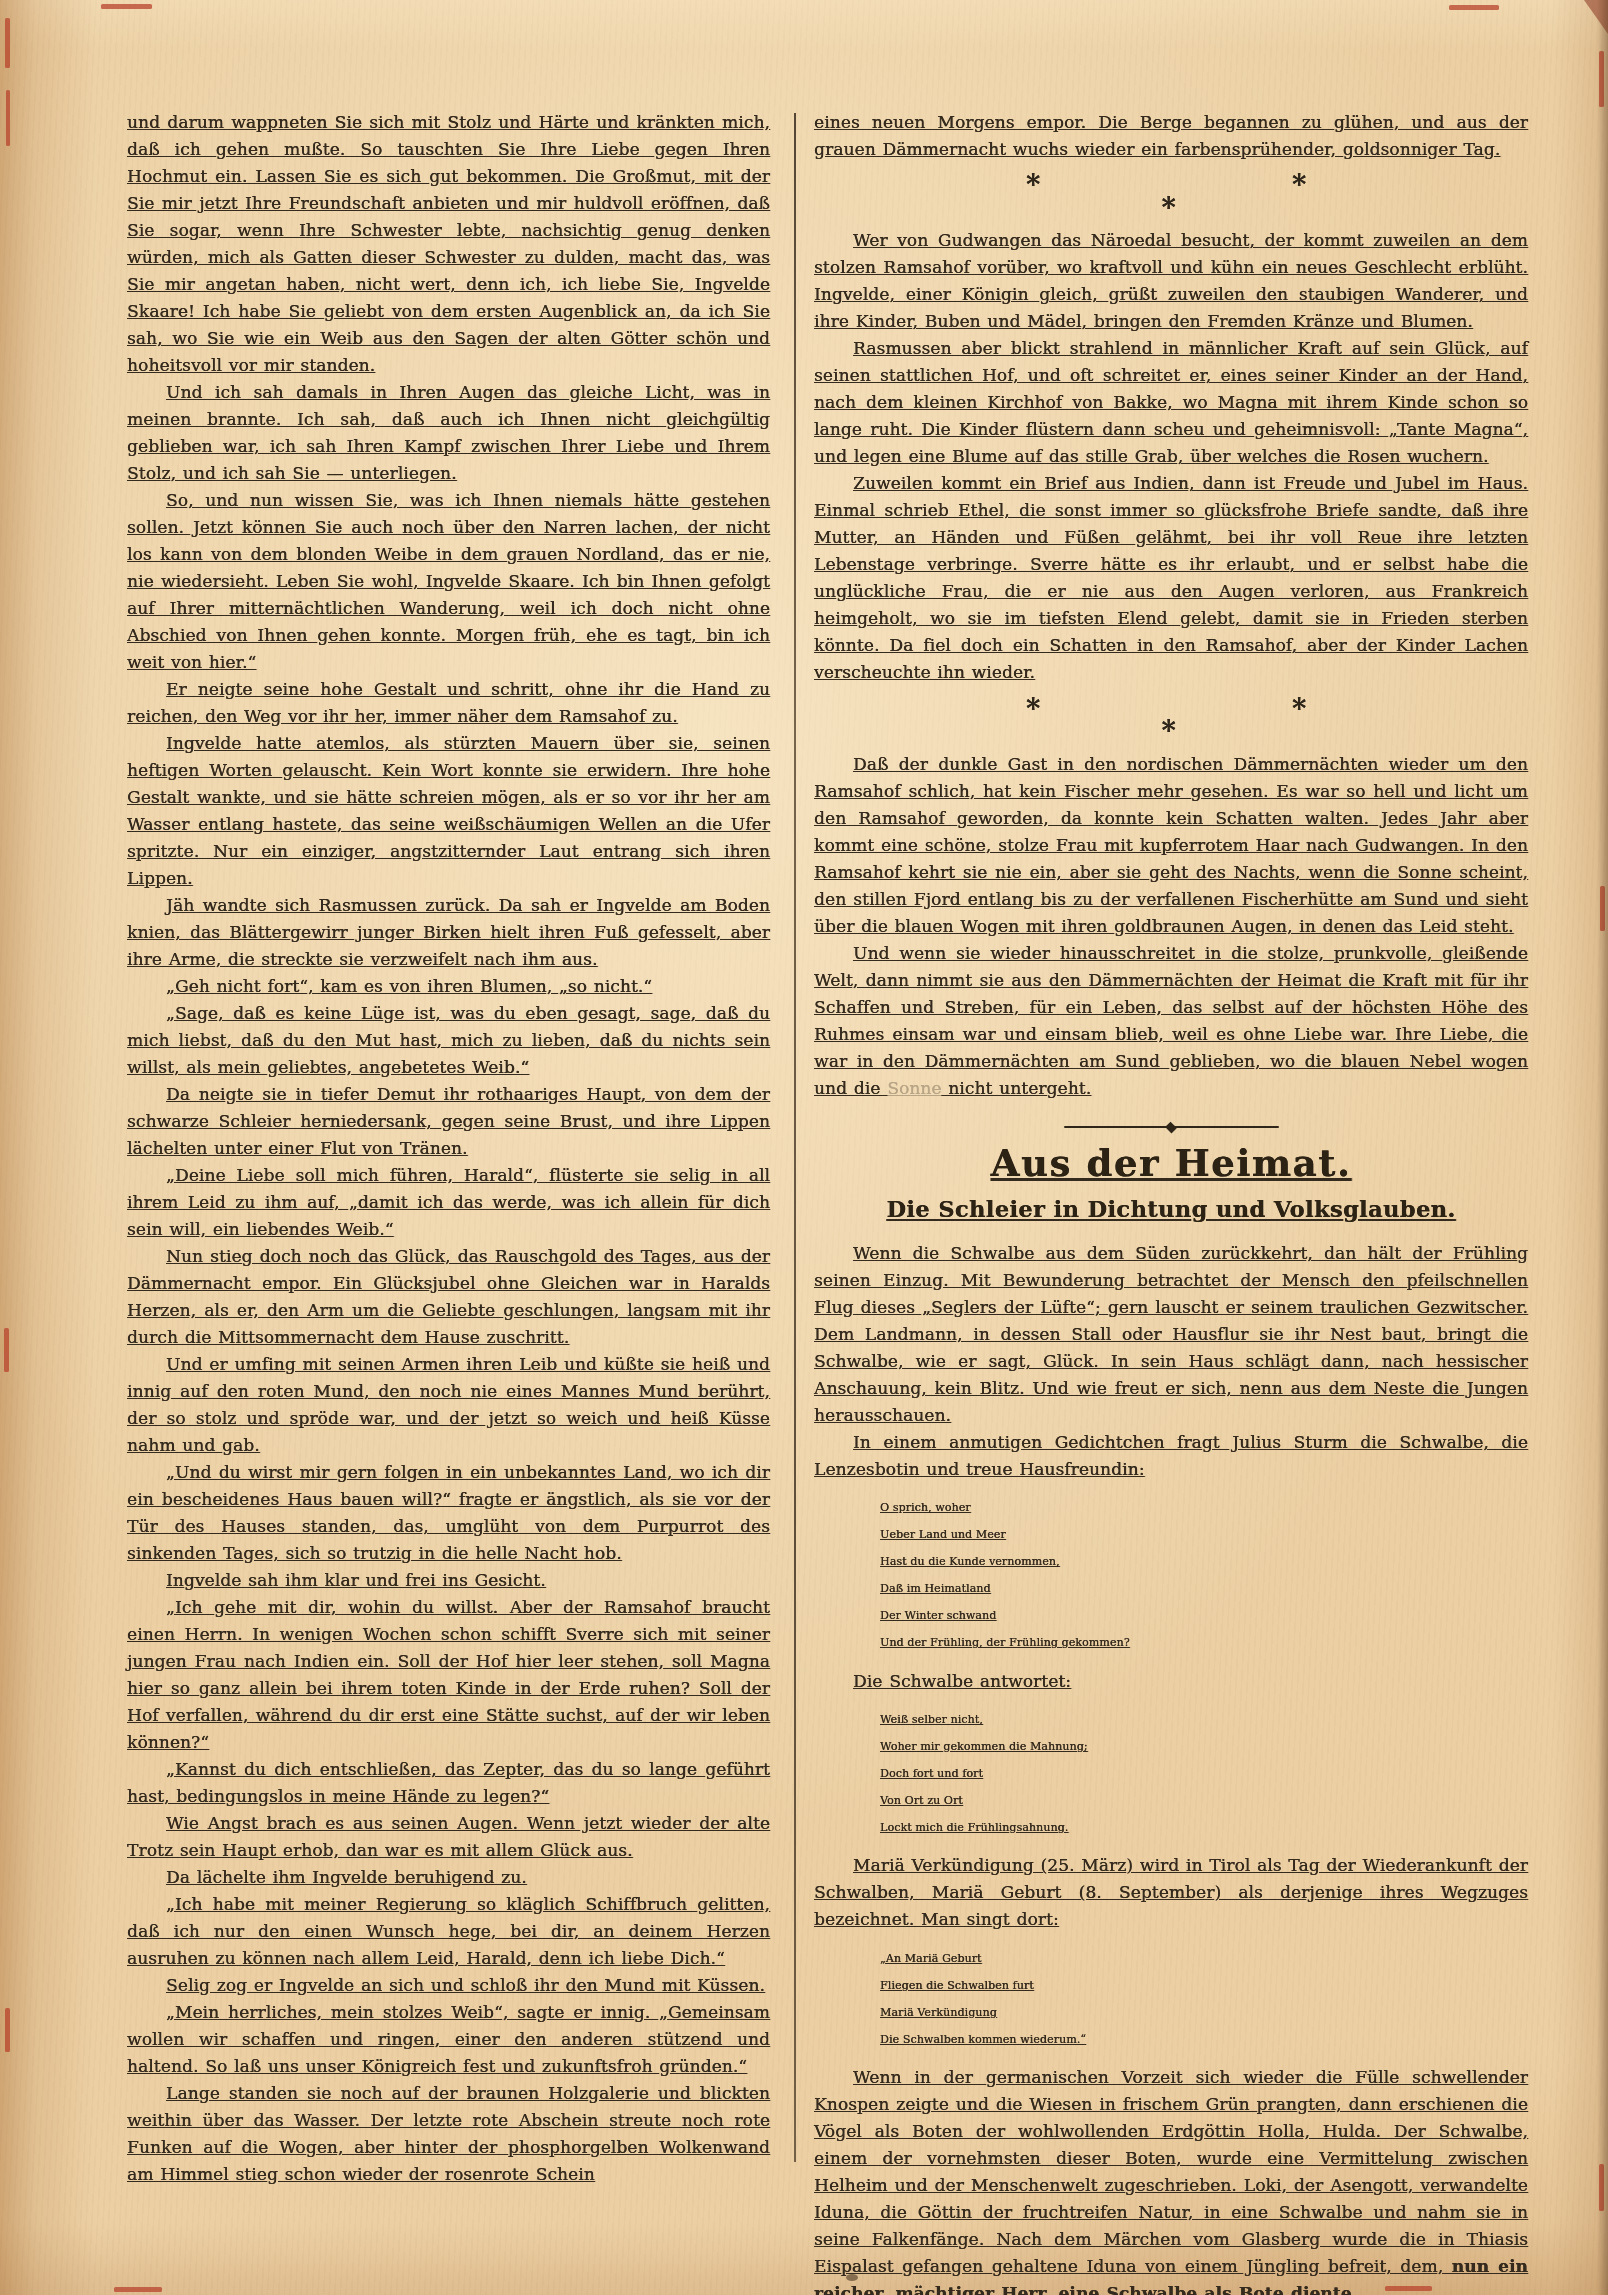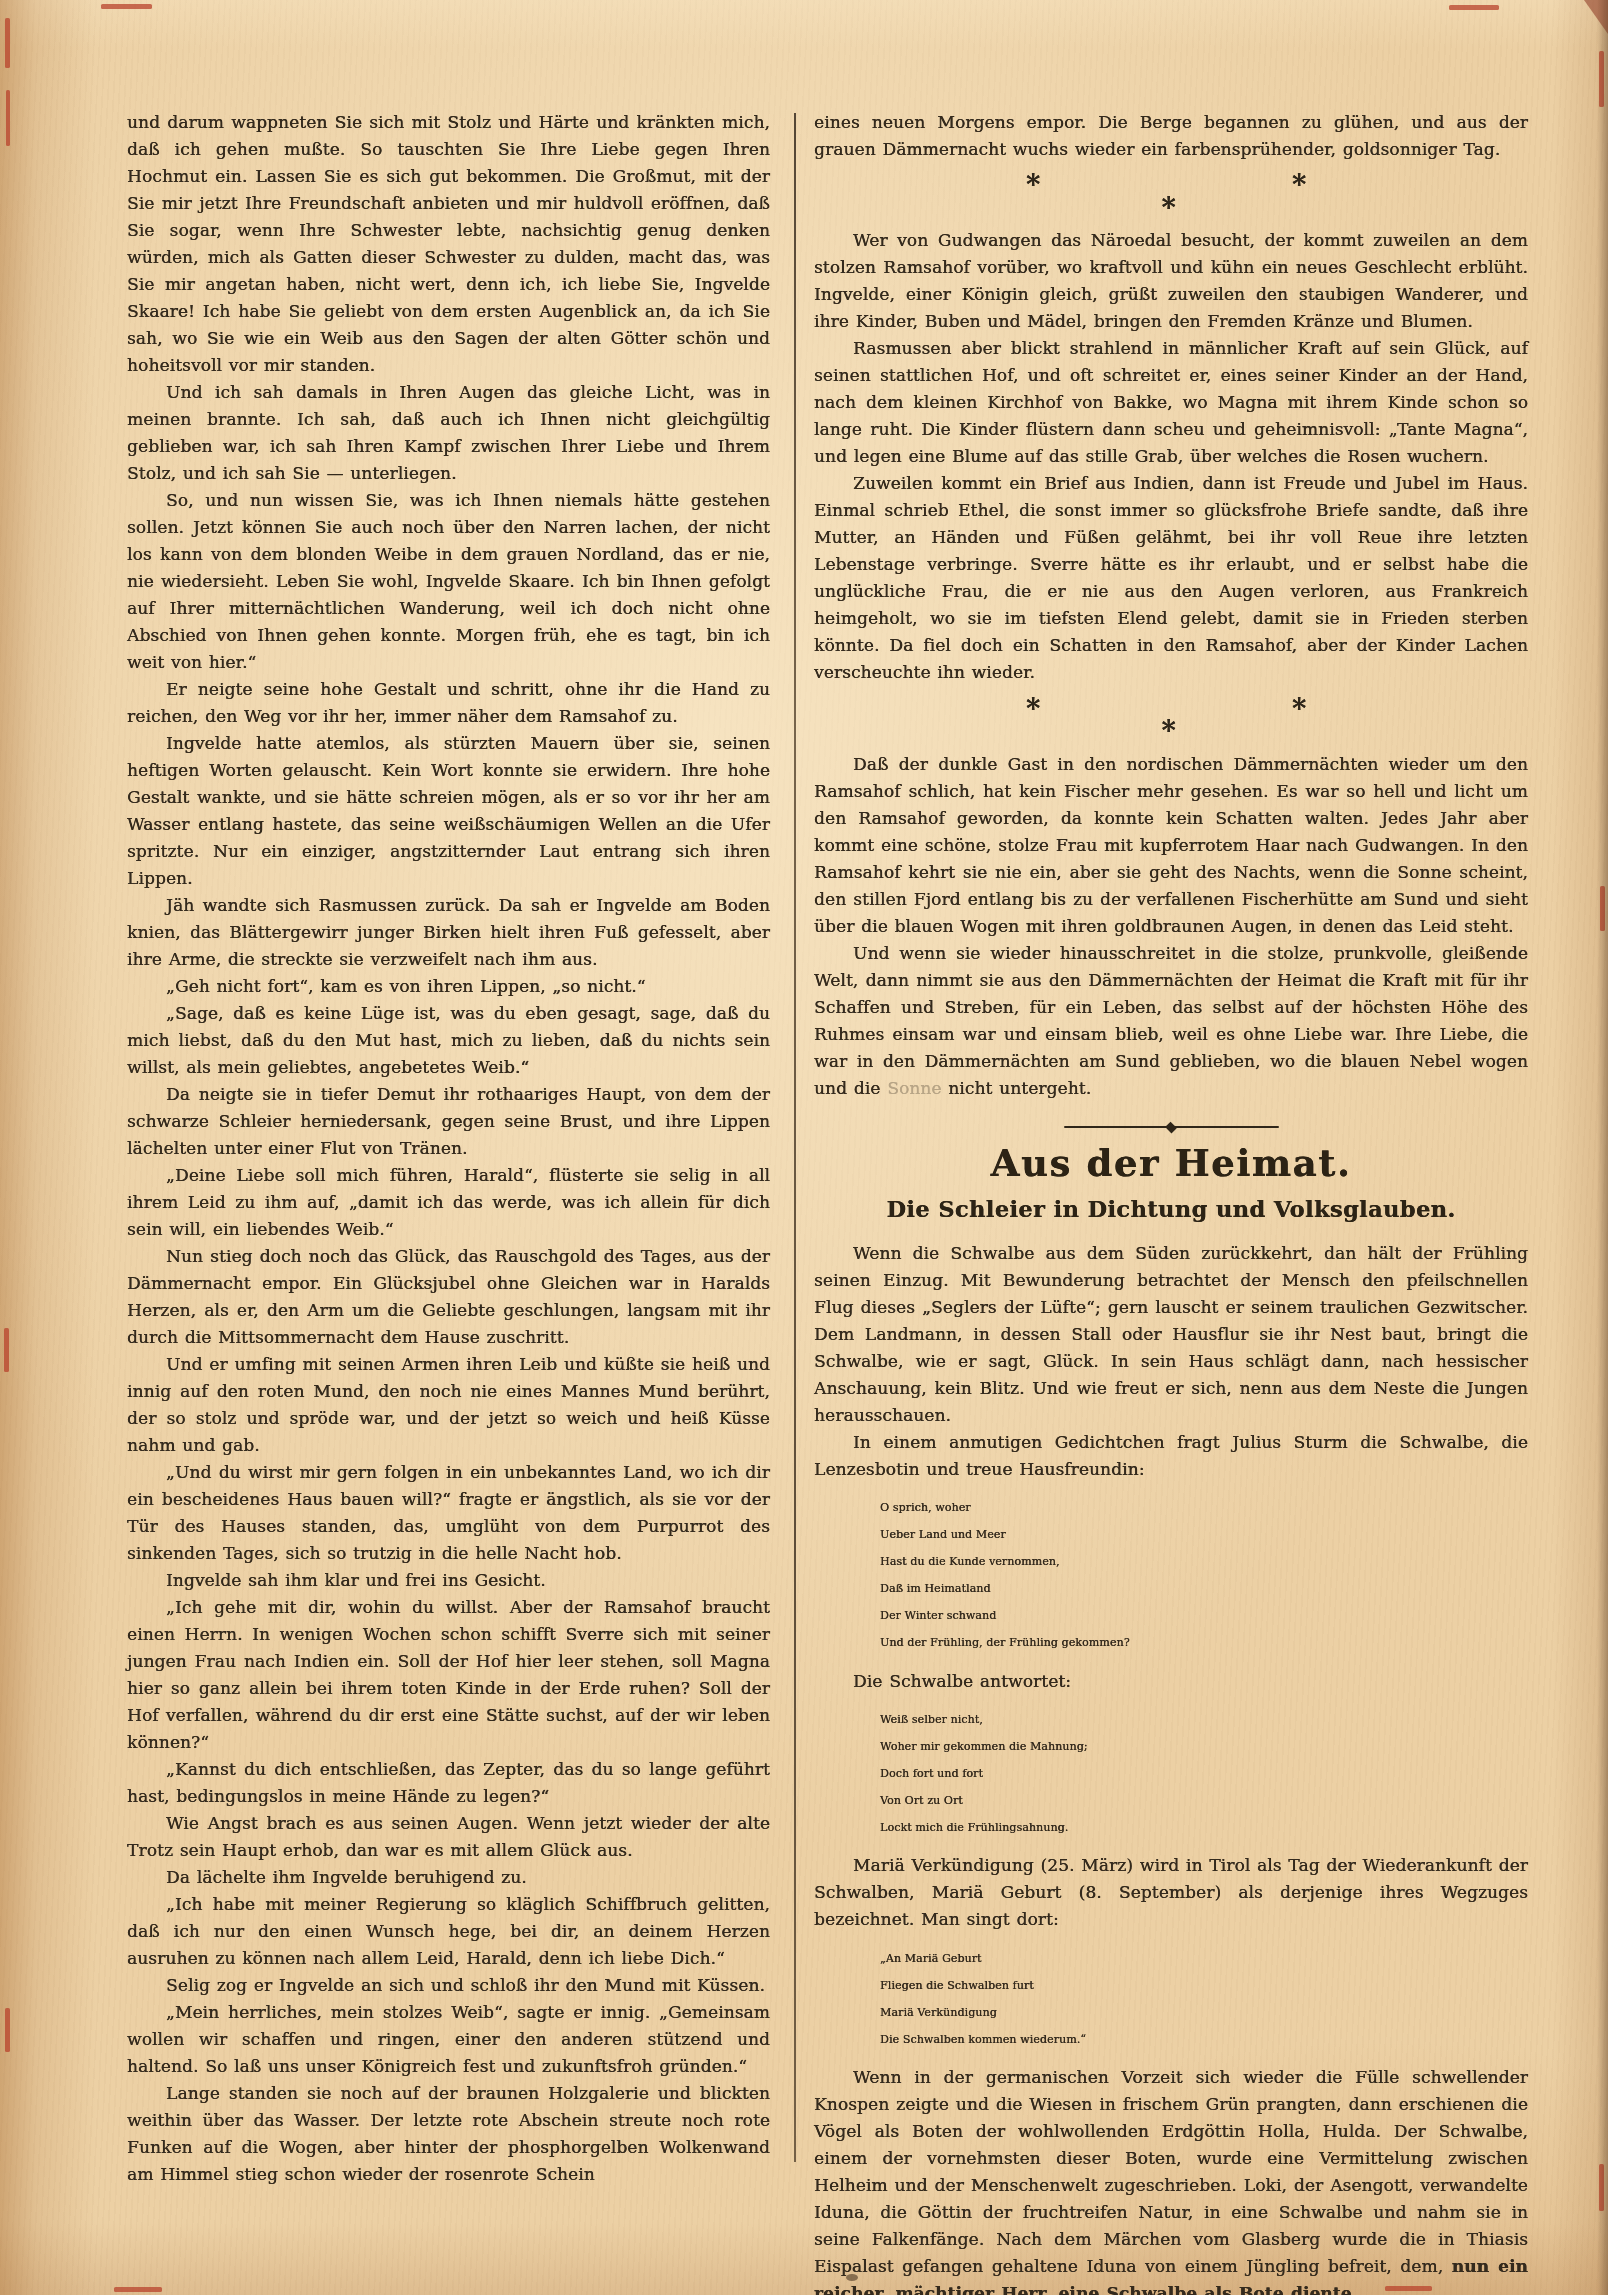--- a/index.html
+++ b/index.html
@@ -15,21 +15,21 @@
       linear-gradient(270deg, rgba(150,95,45,.20) 0px, rgba(150,95,45,0) 56px),
       linear-gradient(0deg, rgba(158,100,50,.18) 0px, rgba(158,100,50,0) 72px),
       linear-gradient(180deg, rgba(255,240,210,.25) 0px, rgba(255,240,210,0) 48px),
       radial-gradient(ellipse 804px 418px at 86% 102%, rgba(186,126,66,.28), rgba(186,126,66,0) 72%),
       repeating-linear-gradient(93deg, rgba(120,80,40,.035) 0 1.6px, rgba(0,0,0,0) 1.6px 5.6px);
   }
   .page::after{ 
     content:"";position:absolute;top:0;right:0;width:11.3px;height:100%;
     background:linear-gradient(270deg, rgba(70,44,22,.35), rgba(70,44,22,0));
   }
-  .col{position:absolute;color:#342a1d;}
+  .col{position:absolute;color:#342a1d;text-decoration:underline;}
   .col-left{left:127px;top:109px;width:643px;}
   .col-right{left:814px;top:109px;width:714px;}
   .col-rule{
     position:absolute;left:794px;top:113px;width:1.6px;height:2049px;
     background:linear-gradient(#2e2217,#57452f 30%,#3a2c1d 70%,#57452f);
     opacity:.8;
   }
   p.para{
     margin:0;font-size:17px;line-height:27px;text-align:justify;
     text-indent:39px;letter-spacing:0.1px;word-spacing:1.2px;
@@ -101,21 +101,21 @@
   <div class="col-rule"></div>
 
   <div class="col col-left">
 
   <p class="para">und darum wappneten Sie sich mit Stolz und Härte und kränkten mich, daß ich gehen mußte. So tauschten Sie Ihre Liebe gegen Ihren Hochmut ein. Lassen Sie es sich gut bekommen. Die Großmut, mit der Sie mir jetzt Ihre Freundschaft anbieten und mir huldvoll eröffnen, daß Sie sogar, wenn Ihre Schwester lebte, nachsichtig genug denken würden, mich als Gatten dieser Schwester zu dulden, macht das, was Sie mir angetan haben, nicht wert, denn ich, ich liebe Sie, Ingvelde Skaare! Ich habe Sie geliebt von dem ersten Augenblick an, da ich Sie sah, wo Sie wie ein Weib aus den Sagen der alten Götter schön und hoheitsvoll vor mir standen.</p>
       <p class="para">Und ich sah damals in Ihren Augen das gleiche Licht, was in meinen brannte. Ich sah, daß auch ich Ihnen nicht gleichgültig geblieben war, ich sah Ihren Kampf zwischen Ihrer Liebe und Ihrem Stolz, und ich sah Sie — unterliegen.</p>
       <p class="para">So, und nun wissen Sie, was ich Ihnen niemals hätte gestehen sollen. Jetzt können Sie auch noch über den Narren lachen, der nicht los kann von dem blonden Weibe in dem grauen Nordland, das er nie, nie wiedersieht. Leben Sie wohl, Ingvelde Skaare. Ich bin Ihnen gefolgt auf Ihrer mitternächtlichen Wanderung, weil ich doch nicht ohne Abschied von Ihnen gehen konnte. Morgen früh, ehe es tagt, bin ich weit von hier.“</p>
       <p class="para">Er neigte seine hohe Gestalt und schritt, ohne ihr die Hand zu reichen, den Weg vor ihr her, immer näher dem Ramsahof zu.</p>
       <p class="para">Ingvelde hatte atemlos, als stürzten Mauern über sie, seinen heftigen Worten gelauscht. Kein Wort konnte sie erwidern. Ihre hohe Gestalt wankte, und sie hätte schreien mögen, als er so vor ihr her am Wasser entlang hastete, das seine weißschäumigen Wellen an die Ufer spritzte. Nur ein einziger, angstzitternder Laut entrang sich ihren Lippen.</p>
       <p class="para">Jäh wandte sich Rasmussen zurück. Da sah er Ingvelde am Boden knien, das Blättergewirr junger Birken hielt ihren Fuß gefesselt, aber ihre Arme, die streckte sie verzweifelt nach ihm aus.</p>
-      <p class="para">„Geh nicht fort“, kam es von ihren Lippen, „so nicht.“</p>
+      <p class="para">„Geh nicht fort“, kam es von ihren Blumen, „so nicht.“</p>
       <p class="para">„Sage, daß es keine Lüge ist, was du eben gesagt, sage, daß du mich liebst, daß du den Mut hast, mich zu lieben, daß du nichts sein willst, als mein geliebtes, angebetetes Weib.“</p>
       <p class="para">Da neigte sie in tiefer Demut ihr rothaariges Haupt, von dem der schwarze Schleier herniedersank, gegen seine Brust, und ihre Lippen lächelten unter einer Flut von Tränen.</p>
       <p class="para">„Deine Liebe soll mich führen, Harald“, flüsterte sie selig in all ihrem Leid zu ihm auf, „damit ich das werde, was ich allein für dich sein will, ein liebendes Weib.“</p>
       <p class="para">Nun stieg doch noch das Glück, das Rauschgold des Tages, aus der Dämmernacht empor. Ein Glücksjubel ohne Gleichen war in Haralds Herzen, als er, den Arm um die Geliebte geschlungen, langsam mit ihr durch die Mittsommernacht dem Hause zuschritt.</p>
       <p class="para">Und er umfing mit seinen Armen ihren Leib und küßte sie heiß und innig auf den roten Mund, den noch nie eines Mannes Mund berührt, der so stolz und spröde war, und der jetzt so weich und heiß Küsse nahm und gab.</p>
       <p class="para">„Und du wirst mir gern folgen in ein unbekanntes Land, wo ich dir ein bescheidenes Haus bauen will?“ fragte er ängstlich, als sie vor der Tür des Hauses standen, das, umglüht von dem Purpurrot des sinkenden Tages, sich so trutzig in die helle Nacht hob.</p>
       <p class="para">Ingvelde sah ihm klar und frei ins Gesicht.</p>
       <p class="para">„Ich gehe mit dir, wohin du willst. Aber der Ramsahof braucht einen Herrn. In wenigen Wochen schon schifft Sverre sich mit seiner jungen Frau nach Indien ein. Soll der Hof hier leer stehen, soll Magna hier so ganz allein bei ihrem toten Kinde in der Erde ruhen? Soll der Hof verfallen, während du dir erst eine Stätte suchst, auf der wir leben können?“</p>
       <p class="para">„Kannst du dich entschließen, das Zepter, das du so lange geführt hast, bedingungslos in meine Hände zu legen?“</p>
       <p class="para">Wie Angst brach es aus seinen Augen. Wenn jetzt wieder der alte Trotz sein Haupt erhob, dan war es mit allem Glück aus.</p>

